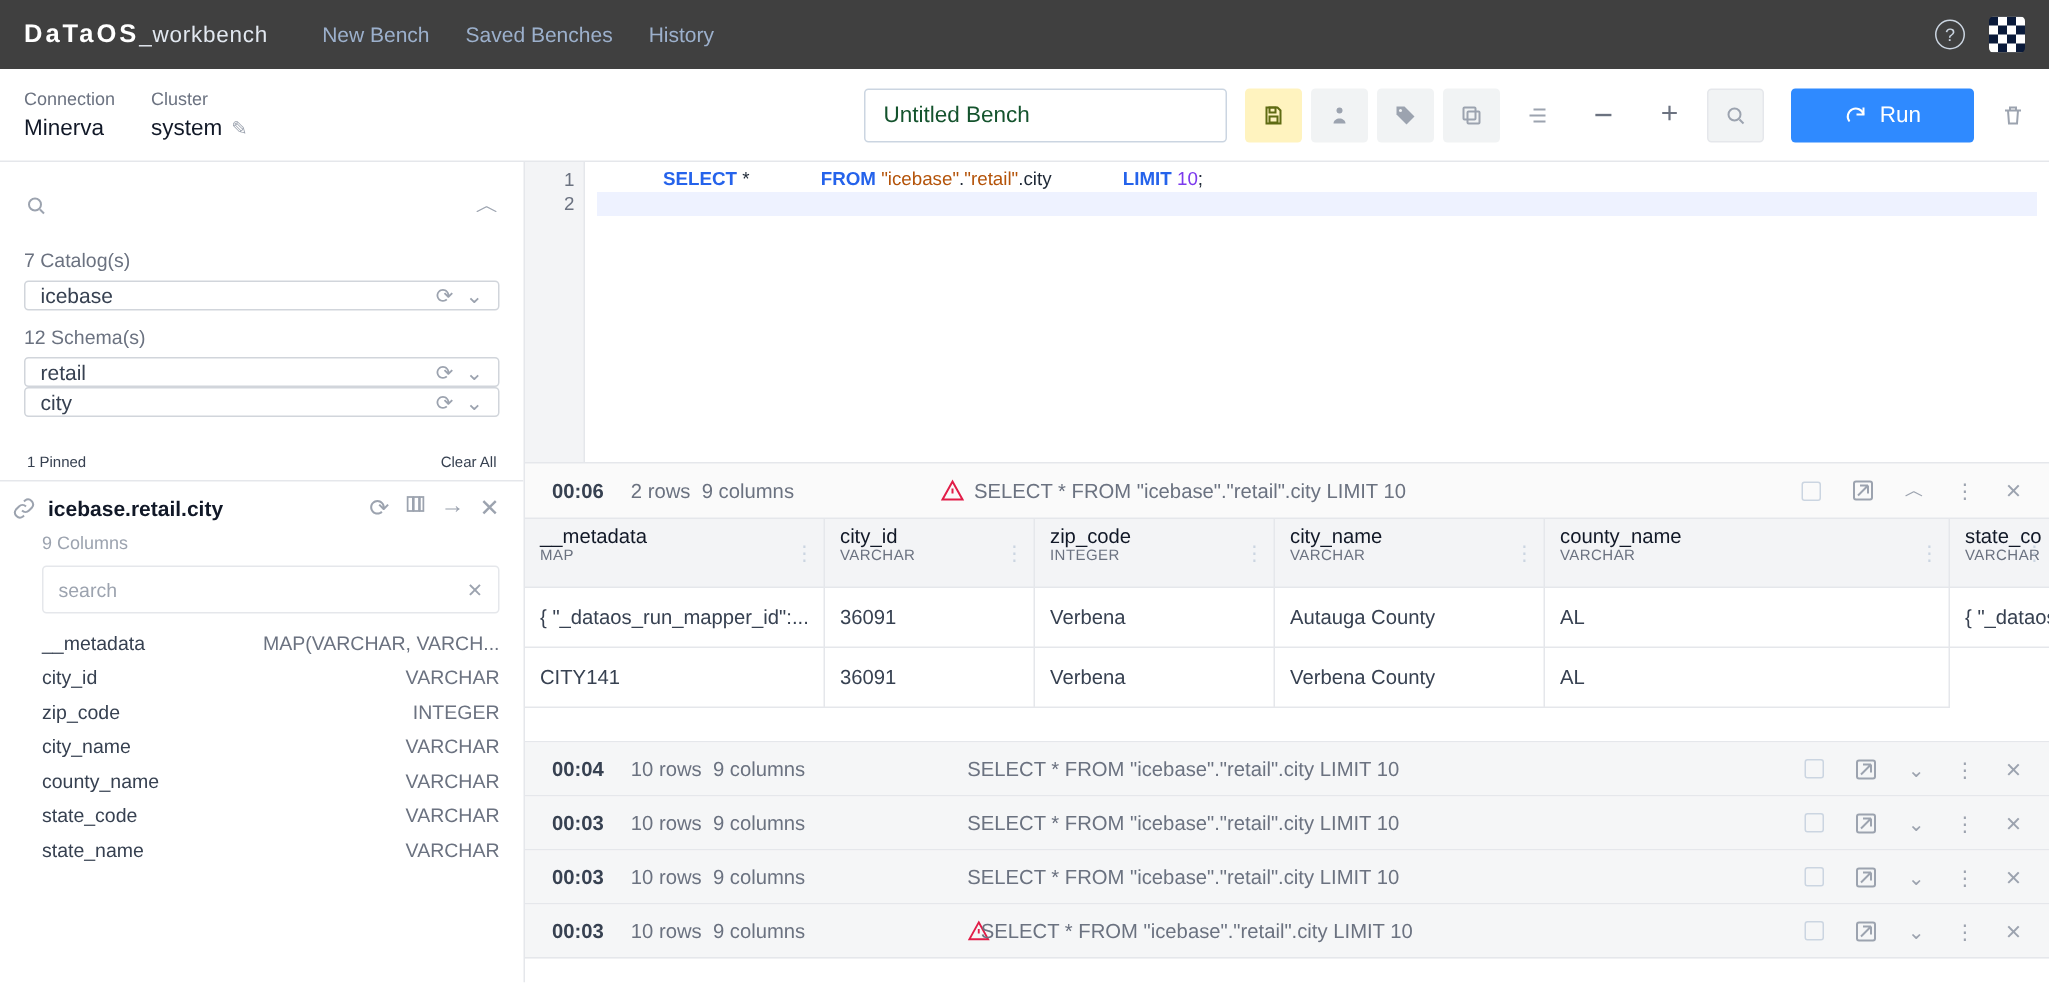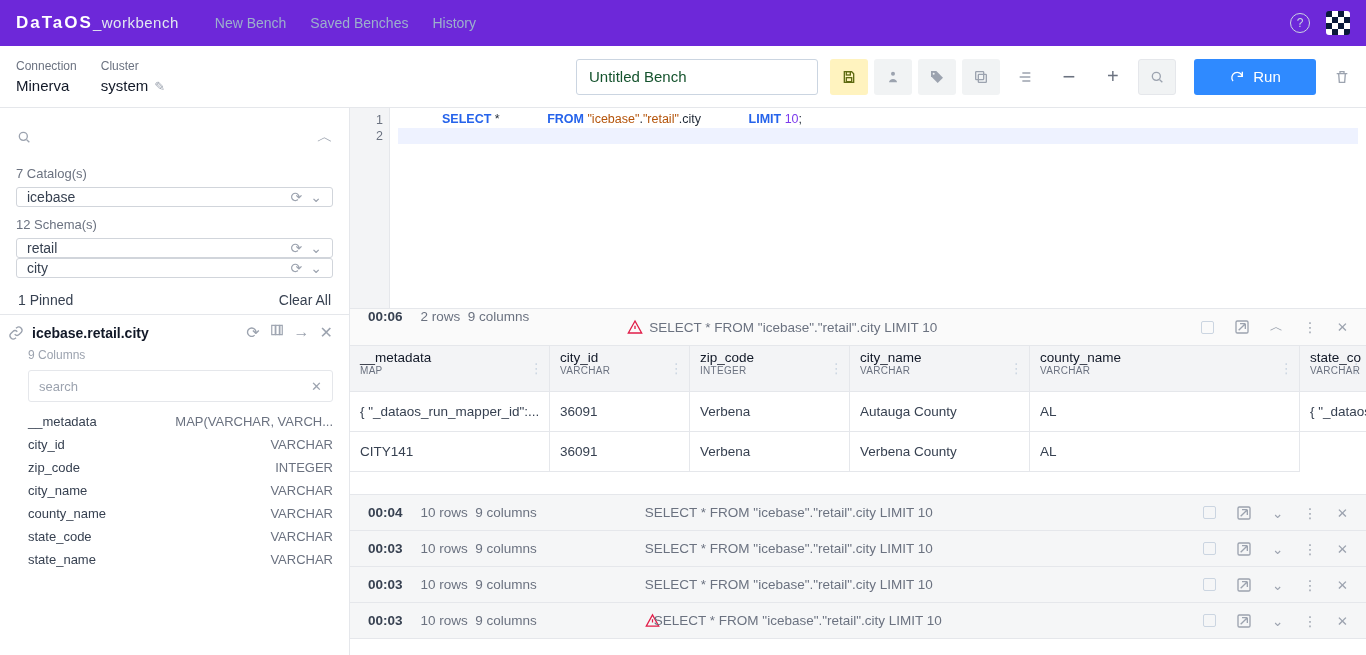--- a/index.html
+++ b/index.html
@@ -1,18 +1,18 @@
 <!DOCTYPE html>
 <html><head>
 <meta charset="utf-8">
 <style>
   * { box-sizing: border-box; margin: 0; padding: 0; font-family: -apple-system, BlinkMacSystemFont, "Segoe UI", Helvetica, Arial, sans-serif; }
   html,body{width:1366px;height:655px;overflow:hidden;background:#fff;color:#1f2937;}
   
-  .topbar{height:46px;background:#6d28d9;display:flex;align-items:center;padding:0 16px;color:#d1d5db;}
+  .topbar{height:46px;background:#404040;display:flex;align-items:center;padding:0 16px;color:#d1d5db;}
   .logo{font-weight:700;letter-spacing:2px;color:#fff;font-size:17px;}
   .logo .wb{font-weight:400;letter-spacing:.5px;font-size:15px;color:#e2e8f0;}
   .topnav{display:flex;gap:24px;margin-left:36px;}
   .topnav a{color:#9cb0cc;font-size:14px;cursor:pointer;}
   .topbar-right{margin-left:auto;display:flex;gap:16px;align-items:center;}
   .topbar-right .ico{width:20px;height:20px;border:1.5px solid #cbd5e1;border-radius:50%;display:flex;align-items:center;justify-content:center;color:#cbd5e1;font-size:12px;cursor:pointer;}
   .pix{width:24px;height:24px;background:
     repeating-conic-gradient(#fff 0 25%, #0a1a3a 0 50%) 0 0/12px 12px;border-radius:3px;}
   
   .subhdr{height:62px;border-bottom:1px solid #e5e7eb;display:flex;align-items:center;padding:0 16px;}
@@ -29,21 +29,21 @@
   .runbtn{margin-left:18px;height:36px;width:130px;background:#2f8aff;border-radius:3px;display:flex;align-items:center;justify-content:center;gap:8px;color:#fff;font-size:15px;cursor:pointer;}
   .trash{margin-left:18px;color:#9ca3af;cursor:pointer;}
   
   .body{display:flex;height:calc(655px - 46px - 62px);}
   .side{width:350px;border-right:1px solid #e5e7eb;display:flex;flex-direction:column;overflow:hidden;}
   .side-inner{padding:10px 16px 0 16px;overflow:auto;}
   .srchrow{display:flex;align-items:center;justify-content:space-between;height:38px;color:#9ca3af;}
   .sectlbl{font-size:13px;color:#6b7280;margin:10px 0 6px;}
   .selbox{height:20px;border:1px solid #d1d5db;border-radius:3px;display:flex;align-items:center;padding:0 10px;color:#374151;font-size:14px;justify-content:space-between;}
   .selbox .sicons{display:flex;gap:8px;color:#9ca3af;}
-  .pinrow{display:flex;justify-content:space-between;font-size:14px;color:#374151;margin:14px 2px 6px;}
+  .pinrow{display:flex;justify-content:space-between;font-size:10px;color:#374151;margin:25px 2px 6px;}
   .pinrow .clr{color:#374151;cursor:pointer;}
   .pincard{margin-left:-16px;margin-right:-16px;border-top:1px solid #e5e7eb;padding:8px 16px 0 8px;}
   .pintop{display:flex;align-items:center;gap:8px;color:#6b7280;}
   .pintop .nm{color:#111827;font-weight:600;font-size:14px;}
   .pintop .acts{margin-left:auto;display:flex;gap:10px;color:#9ca3af;}
   .colcnt{font-size:12px;color:#9ca3af;margin:6px 0 8px 20px;}
   .schsrch{height:32px;border:1px solid #e5e7eb;border-radius:3px;display:flex;align-items:center;justify-content:space-between;padding:0 10px;color:#9ca3af;font-size:13px;margin-left:20px;}
   .collist{margin-top:8px;margin-left:20px;}
   .collist .r{display:flex;justify-content:space-between;font-size:13px;color:#374151;padding:4px 0;}
   .collist .r .t{color:#6b7280;}
@@ -51,21 +51,21 @@
   .main{flex:1;display:flex;flex-direction:column;overflow:hidden;}
   .editor{flex:0 0 200px;display:flex;font-family:Menlo,Consolas,monospace;font-size:12.5px;}
   .gutter{width:40px;background:#f3f4f6;border-right:1px solid #e5e7eb;color:#6b7280;text-align:right;padding:4px 6px 0 0;line-height:16px;}
   .code{flex:1;padding:4px 8px;}
   .code .ln{height:16px;white-space:pre;}
   .code .ln.act{background:#eef2ff;}
   .kw{color:#2563eb;font-weight:600;margin-left:44px;}
   .str{color:#b45309;}
   .num{color:#7c3aed;}
   
-  .reshdr{height:38px;border-top:1px solid #e5e7eb;border-bottom:1px solid #e5e7eb;background:#fafafa;display:flex;padding:0 18px;gap:18px;font-size:13.5px;color:#374151;}
+  .reshdr{height:38px;border-top:1px solid #e5e7eb;border-bottom:1px solid #e5e7eb;background:#fafafa;display:flex;align-items:center;padding:0 18px;gap:18px;font-size:13.5px;color:#374151;}
   .reshdr .warn{color:#e11d48;}
   .reshdr .qtxt{color:#6b7280;}
   .reshdr .ract{margin-left:auto;display:flex;gap:20px;align-items:center;color:#9ca3af;}
   .cbx{width:13px;height:13px;border:1px solid #cbd5e1;border-radius:2px;}
   .tbl{display:grid;grid-template-columns:200px 140px 160px 180px 270px 70px;font-size:13.5px;}
   .th{background:#f3f4f6;border-right:1px solid #e5e7eb;border-bottom:1px solid #e5e7eb;padding:4px 10px;position:relative;height:46px;}
   .th .cn{color:#111827;}
   .th .ct{font-size:10px;color:#6b7280;letter-spacing:.3px;}
   .th .drag{position:absolute;right:6px;top:14px;color:#cbd5e1;}
   .td{border-right:1px solid #e5e7eb;border-bottom:1px solid #e5e7eb;padding:0 10px;height:40px;display:flex;align-items:center;color:#374151;white-space:nowrap;overflow:hidden;text-overflow:ellipsis;}

